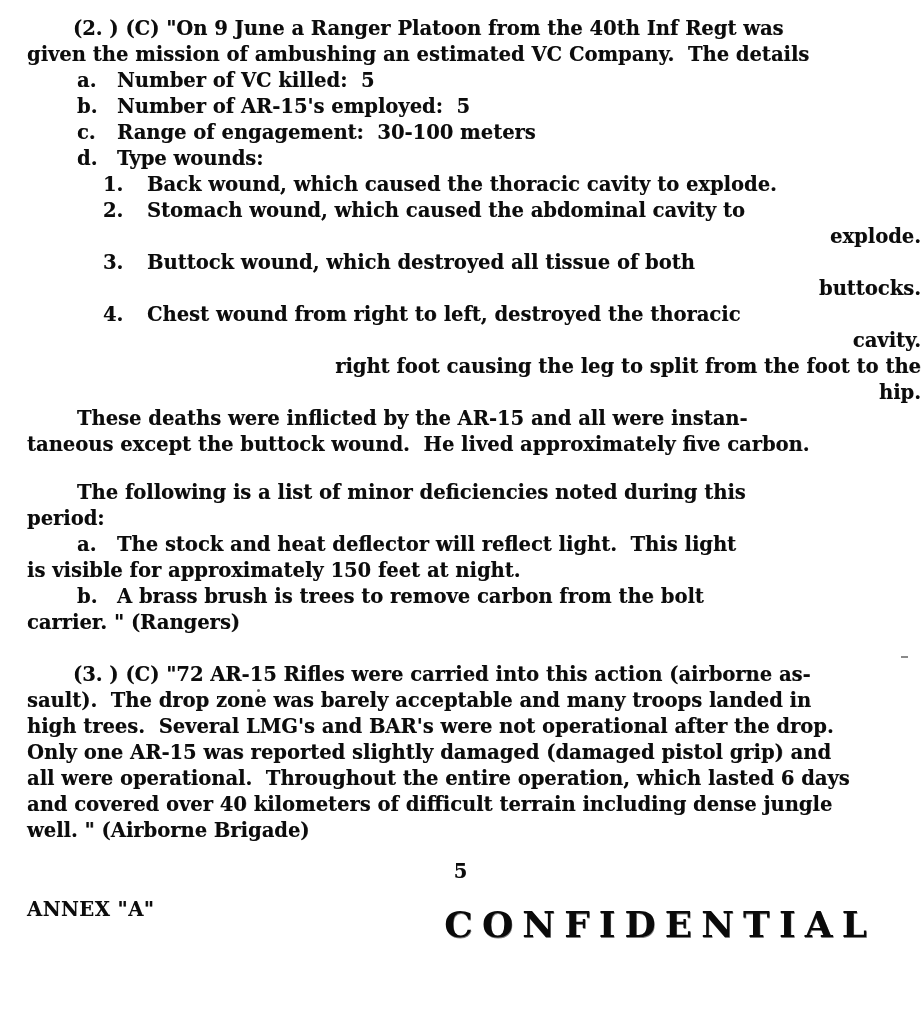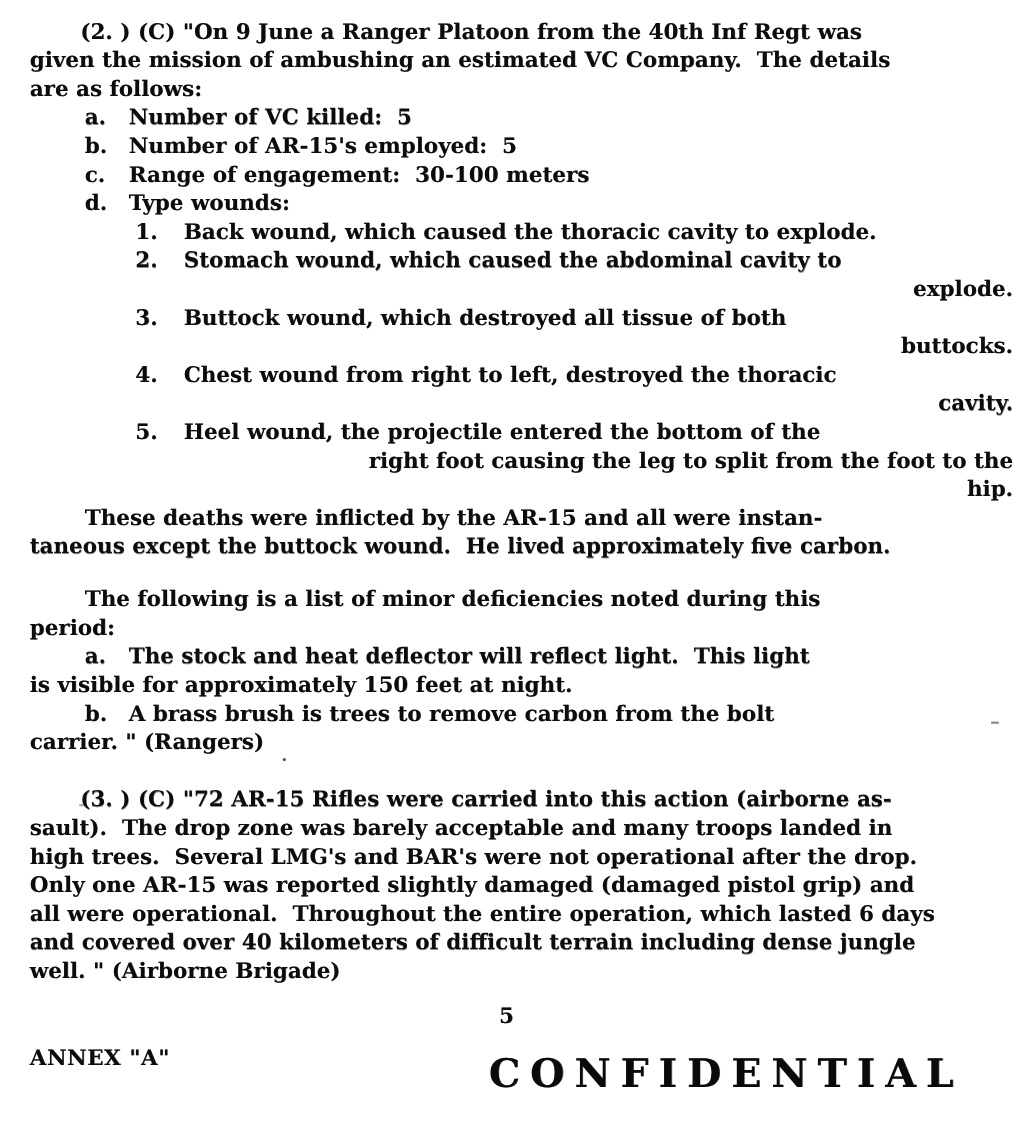--- a/index.html
+++ b/index.html
@@ -19,21 +19,21 @@
     font-weight: 700;
     font-size: 19.5px;
     line-height: 26px;
     color: #0c0c0c;
     text-shadow: 0.3px 0.3px 0 rgba(0,0,0,0.45);
   }
   .line { white-space: pre; }
   .i-flush { margin-left: 0; }
   .i-p2    { margin-left: 46px; }
   .i-sub   { margin-left: 50px; }
-  .i-num   { margin-left: 96px; }
+  .i-num   { margin-left: 76px; }
   .i-cont  { margin-left: 204px; text-align: right; }
   .gap-a { margin-top: 22px; }
   .gap-b { margin-top: 26px; }
   .marker { display: inline-block; }
   .marker-abc { width: 40px; }
   .marker-num { width: 44px; }
   .page-number {
     margin-top: 15px;
     text-align: center;
     padding-right: 27px; 
@@ -71,35 +71,33 @@
   .artifact-dot-1 { left: 257px; top: 689px; width: 3px; height: 3px; opacity: .8; border-radius: 50%; }
   .artifact-dot-2 { left: 72px; top: 731px; width: 4px; height: 2px; opacity: .4; }
 </style>
 </head>
 <body>
 
 <div class="page">
 
   <div class="line i-p2">(2. ) (C) "On 9 June a Ranger Platoon from the 40th Inf Regt was</div>
   <div class="line i-flush">given the mission of ambushing an estimated VC Company.  The details</div>
-  <div class="line i-flush">are as follows:</div>
 
   <div class="line i-sub"><span class="marker marker-abc">a.</span><span>Number of VC killed:  5</span></div>
   <div class="line i-sub"><span class="marker marker-abc">b.</span><span>Number of AR-15's employed:  5</span></div>
   <div class="line i-sub"><span class="marker marker-abc">c.</span><span>Range of engagement:  30-100 meters</span></div>
   <div class="line i-sub"><span class="marker marker-abc">d.</span><span>Type wounds:</span></div>
 
   <div class="line i-num"><span class="marker marker-num">1.</span><span>Back wound, which caused the thoracic cavity to explode.</span></div>
   <div class="line i-num"><span class="marker marker-num">2.</span><span>Stomach wound, which caused the abdominal cavity to</span></div>
   <div class="line i-cont">explode.</div>
   <div class="line i-num"><span class="marker marker-num">3.</span><span>Buttock wound, which destroyed all tissue of both</span></div>
   <div class="line i-cont">buttocks.</div>
   <div class="line i-num"><span class="marker marker-num">4.</span><span>Chest wound from right to left, destroyed the thoracic</span></div>
   <div class="line i-cont">cavity.</div>
-  <div class="line i-num"><span class="marker marker-num">5.</span><span>Heel wound, the projectile entered the bottom of the</span></div>
   <div class="line i-cont">right foot causing the leg to split from the foot to the</div>
   <div class="line i-cont">hip.</div>
 
   <div class="line i-sub">These deaths were inflicted by the AR-15 and all were instan-</div>
   <div class="line i-flush">taneous except the buttock wound.  He lived approximately five carbon.</div>
 
   <div class="line i-sub gap-a">The following is a list of minor deficiencies noted during this</div>
   <div class="line i-flush">period:</div>
   <div class="line i-sub"><span class="marker marker-abc">a.</span><span>The stock and heat deflector will reflect light.  This light</span></div>
   <div class="line i-flush">is visible for approximately 150 feet at night.</div>

